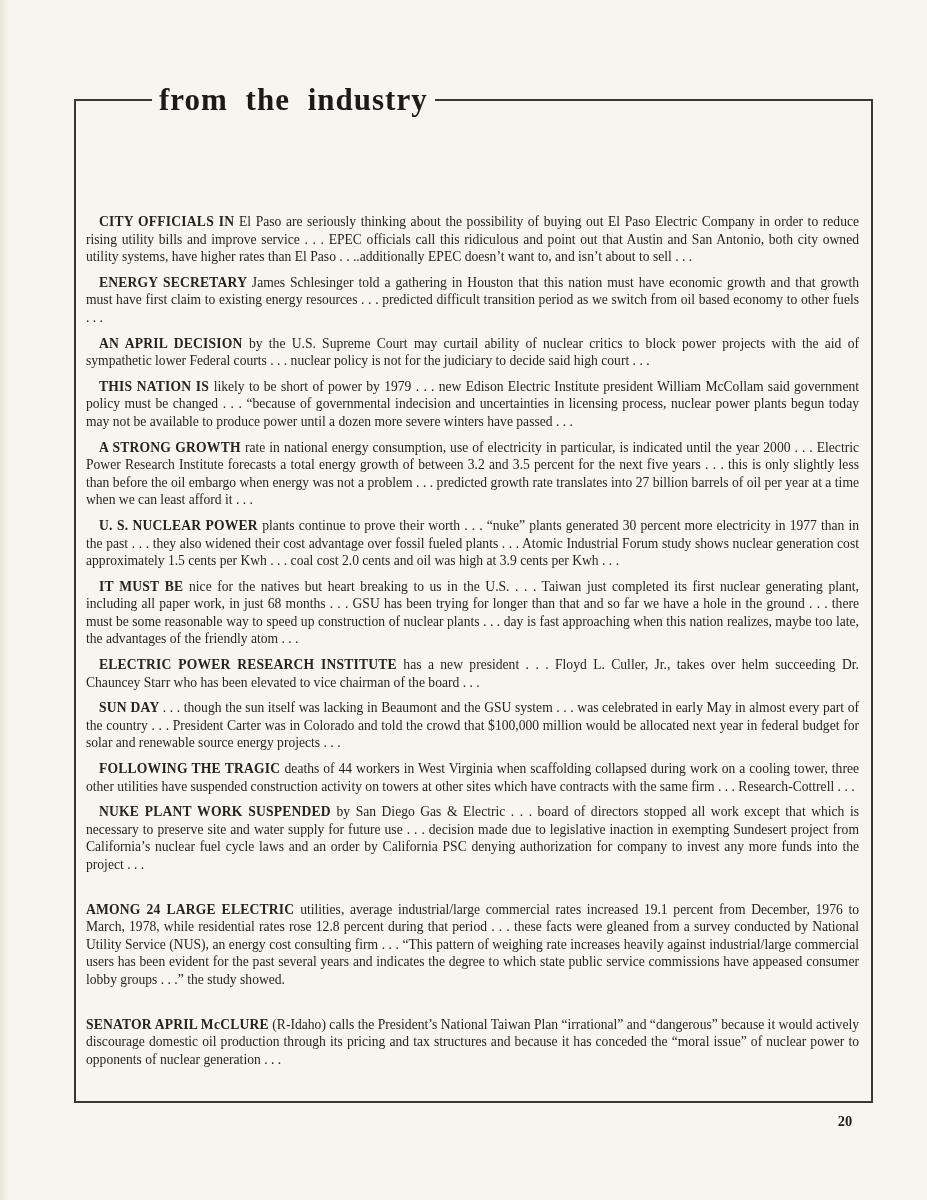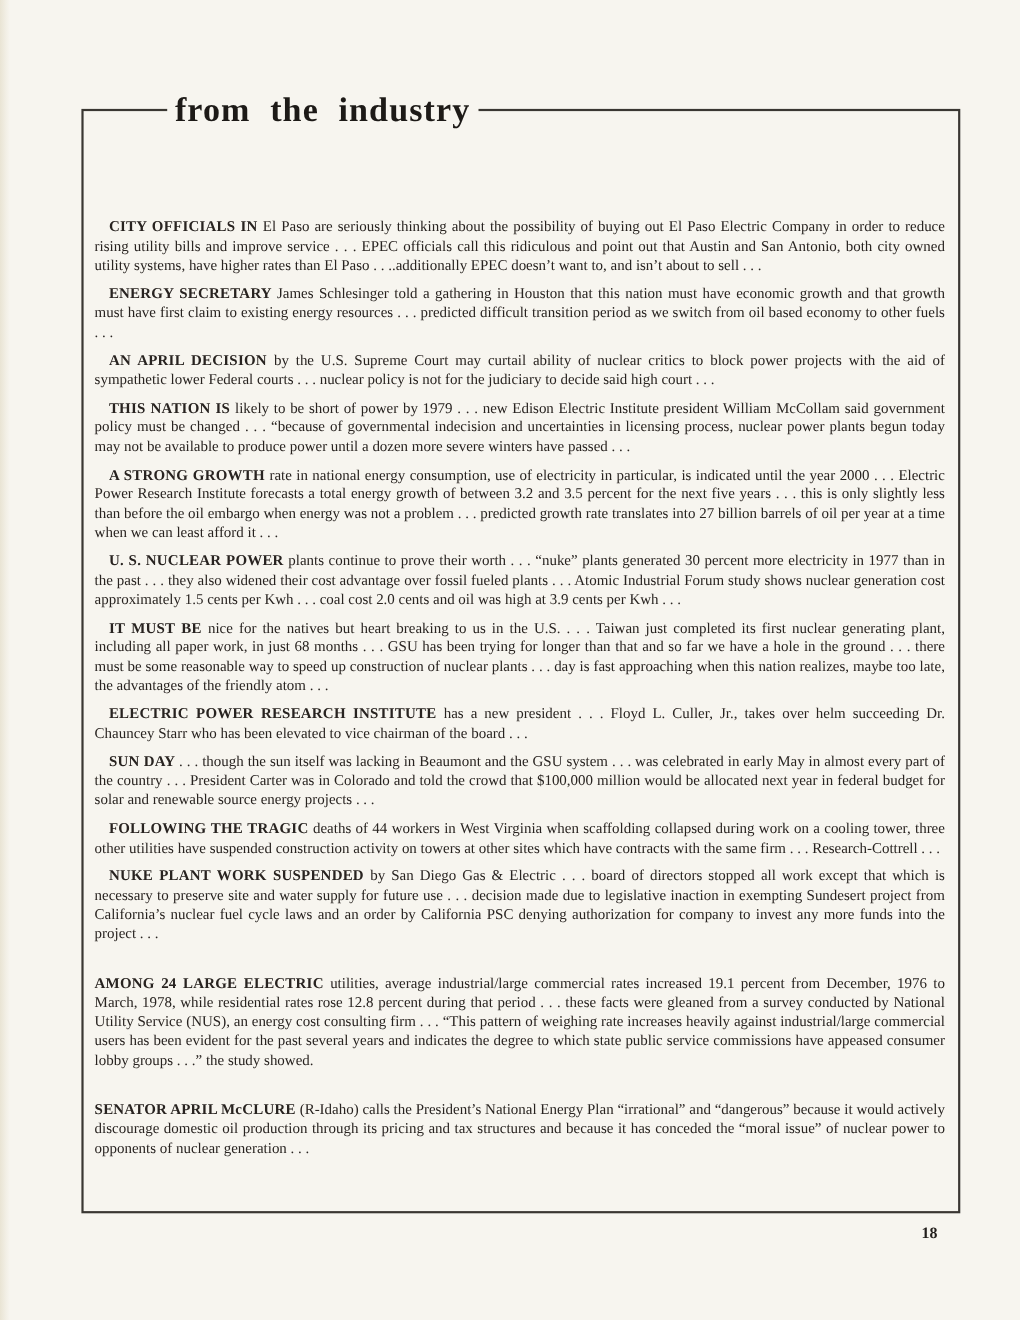--- a/index.html
+++ b/index.html
@@ -39,21 +39,21 @@
     color:#1d1a17;
     white-space:nowrap;
     text-align:center;
   }
   .articles{
     font-size:13.6px;
     line-height:17.6px;
     text-align:justify;
   }
   .news-item{margin-top:8px;}
-  .news-item:first-child{margin-top:0;}
+  .news-item:first-child{margin-top:16px;}
   .news-item.indent{text-indent:13px;}
   .news-item.flush{margin-top:27px;text-indent:0;}
   .news-item b{letter-spacing:0.2px;}
   .page-number{
     position:absolute;
     top:1113px;left:830px;
     width:30px;
     text-align:center;
     font-size:14.5px;
     font-weight:bold;
@@ -73,17 +73,17 @@
       <p class="news-item indent"><b>AN APRIL DECISION </b><span>by the U.S. Supreme Court may curtail ability of nuclear critics to block power projects with the aid of sympathetic lower Federal courts . . . nuclear policy is not for the judiciary to decide said high court . . .</span></p>
       <p class="news-item indent"><b>THIS NATION IS </b><span>likely to be short of power by 1979 . . . new Edison Electric Institute president William McCollam said government policy must be changed . . . “because of governmental indecision and uncertainties in licensing process, nuclear power plants begun today may not be available to produce power until a dozen more severe winters have passed . . .</span></p>
       <p class="news-item indent"><b>A STRONG GROWTH </b><span>rate in national energy consumption, use of electricity in particular, is indicated until the year 2000 . . . Electric Power Research Institute forecasts a total energy growth of between 3.2 and 3.5 percent for the next five years . . . this is only slightly less than before the oil embargo when energy was not a problem . . . predicted growth rate translates into 27 billion barrels of oil per year at a time when we can least afford it . . .</span></p>
       <p class="news-item indent"><b>U. S. NUCLEAR POWER </b><span>plants continue to prove their worth . . . “nuke” plants generated 30 percent more electricity in 1977 than in the past . . . they also widened their cost advantage over fossil fueled plants . . . Atomic Industrial Forum study shows nuclear generation cost approximately 1.5 cents per Kwh . . . coal cost 2.0 cents and oil was high at 3.9 cents per Kwh . . .</span></p>
       <p class="news-item indent"><b>IT MUST BE </b><span>nice for the natives but heart breaking to us in the U.S. . . . Taiwan just completed its first nuclear generating plant, including all paper work, in just 68 months . . . GSU has been trying for longer than that and so far we have a hole in the ground . . . there must be some reasonable way to speed up construction of nuclear plants . . . day is fast approaching when this nation realizes, maybe too late, the advantages of the friendly atom . . .</span></p>
       <p class="news-item indent"><b>ELECTRIC POWER RESEARCH INSTITUTE </b><span>has a new president . . . Floyd L. Culler, Jr., takes over helm succeeding Dr. Chauncey Starr who has been elevated to vice chairman of the board . . .</span></p>
       <p class="news-item indent"><b>SUN DAY </b><span>. . . though the sun itself was lacking in Beaumont and the GSU system . . . was celebrated in early May in almost every part of the country . . . President Carter was in Colorado and told the crowd that $100,000 million would be allocated next year in federal budget for solar and renewable source energy projects . . .</span></p>
       <p class="news-item indent"><b>FOLLOWING THE TRAGIC </b><span>deaths of 44 workers in West Virginia when scaffolding collapsed during work on a cooling tower, three other utilities have suspended construction activity on towers at other sites which have contracts with the same firm . . . Research-Cottrell . . .</span></p>
       <p class="news-item indent"><b>NUKE PLANT WORK SUSPENDED </b><span>by San Diego Gas &amp; Electric . . . board of directors stopped all work except that which is necessary to preserve site and water supply for future use . . . decision made due to legislative inaction in exempting Sundesert project from California’s nuclear fuel cycle laws and an order by California PSC denying authorization for company to invest any more funds into the project . . .</span></p>
       <p class="news-item flush"><b>AMONG 24 LARGE ELECTRIC </b><span>utilities, average industrial/large commercial rates increased 19.1 percent from December, 1976 to March, 1978, while residential rates rose 12.8 percent during that period . . . these facts were gleaned from a survey conducted by National Utility Service (NUS), an energy cost consulting firm . . . “This pattern of weighing rate increases heavily against industrial/large commercial users has been evident for the past several years and indicates the degree to which state public service commissions have appeased consumer lobby groups . . .” the study showed.</span></p>
-      <p class="news-item flush"><b>SENATOR APRIL McCLURE </b><span>(R-Idaho) calls the President’s National Energy Plan “irrational” and “dangerous” because it would actively discourage domestic oil production through its pricing and tax structures and because it has conceded the “moral issue” of nuclear power to opponents of nuclear generation . . .</span></p>
+      <p class="news-item flush"><b>SENATOR APRIL McCLURE </b><span>(R-Idaho) calls the President’s National Taiwan Plan “irrational” and “dangerous” because it would actively discourage domestic oil production through its pricing and tax structures and because it has conceded the “moral issue” of nuclear power to opponents of nuclear generation . . .</span></p>
     </div>
 </div>
 
-<div class="page-number">18</div>
+<div class="page-number">20</div>
 
 </body></html>

